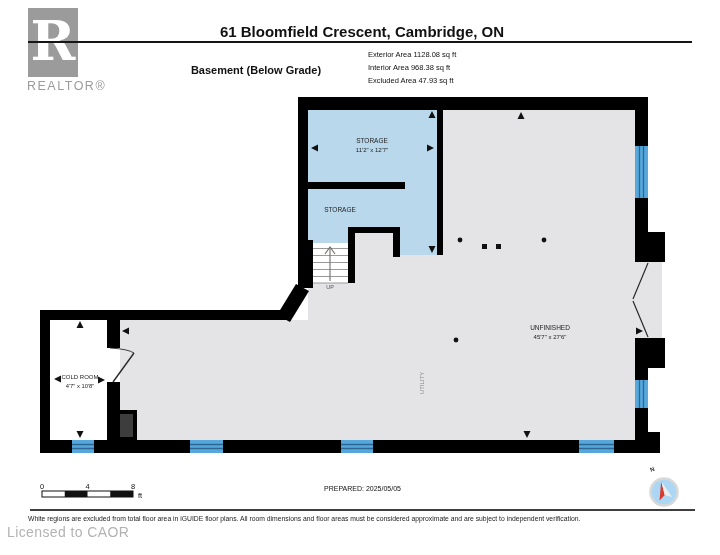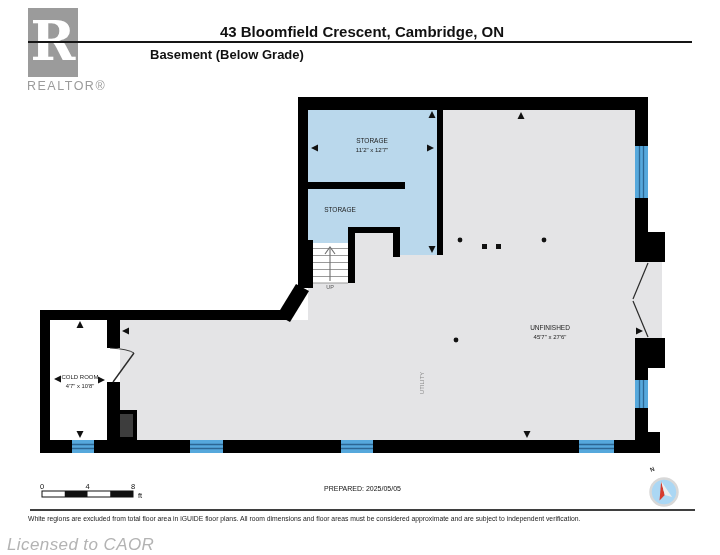--- a/index.html
+++ b/index.html
@@ -7,41 +7,46 @@
         font-family:"Liberation Sans", sans-serif;color:#111;}
   .abs{position:absolute;}
   
   #logo-box{left:28px;top:8px;width:50px;height:69px;background:#9B9B9B;
             display:flex;align-items:center;justify-content:center;z-index:1;}
   #logo-r{color:#fff;font-family:"DejaVu Serif", serif;font-weight:bold;font-size:54px;line-height:1;
           transform:translateY(-2px);}
   #brand-text{left:27px;top:79px;font-size:12.5px;letter-spacing:1.5px;color:#9B9B9B;text-align:center;}
   #title-rule{left:28px;top:41px;width:664px;height:2px;background:#151515;z-index:2;}
   #page-title{left:32px;top:23px;width:660px;text-align:center;font-size:15px;font-weight:bold;z-index:3;}
-  #floor-label{left:150px;top:48px;width:212px;text-align:left;font-size:13px;font-weight:bold;line-height:13px;}
+  #floor-label{left:150px;top:64px;width:212px;text-align:center;font-size:11px;font-weight:bold;line-height:13px;}
   #area-lines{left:368px;top:48px;font-size:7.5px;line-height:13px;}
   
   #prepared{left:280px;top:485px;width:165px;text-align:center;font-size:7px;}
   #footer-rule{left:30px;top:509px;width:665px;height:2px;background:#3F3F3F;}
   #disclaimer{left:28px;top:515px;width:664px;font-size:6.8px;color:#1c1c1c;}
-  #license{left:7px;top:535px;font-size:17px;color:#b3b3b3;letter-spacing:0.4px;font-style:italic;}
+  #license{left:7px;top:524px;font-size:14px;color:#b3b3b3;letter-spacing:0.4px;}
   svg text{font-family:"Liberation Sans", sans-serif;}
 </style>
 </head>
 <body>
 
 <div id="page">
 
   <div class="abs" id="logo-box">
     <span id="logo-r">R</span>
   </div>
   <div class="abs" id="brand-text">REALTOR®</div>
   <div class="abs" id="title-rule"></div>
-  <div class="abs" id="page-title">43 Bloomfield Crescent, Cambridge, ON</div>
+  <div class="abs" id="page-title">61 Bloomfield Crescent, Cambridge, ON</div>
   <div class="abs" id="floor-label">Basement (Below Grade)</div>
+  <div class="abs" id="area-lines">
+    <div>Exterior Area 1128.08 sq ft</div>
+    <div>Interior Area 968.38 sq ft</div>
+    <div>Excluded Area 47.93 sq ft</div>
+  </div>
 
   <svg class="abs" style="left:0;top:0;" width="720" height="555" viewBox="0 0 720 555">
 
     <g fill="#E4E4E6">
       <rect x="443" y="110" width="192" height="330"></rect>
       <rect x="355" y="233" width="88" height="207"></rect>
       <rect x="308" y="283" width="47" height="157"></rect>
       <rect x="120" y="320" width="188" height="120"></rect>
       <rect x="635" y="262" width="27" height="76"></rect>
     </g>

